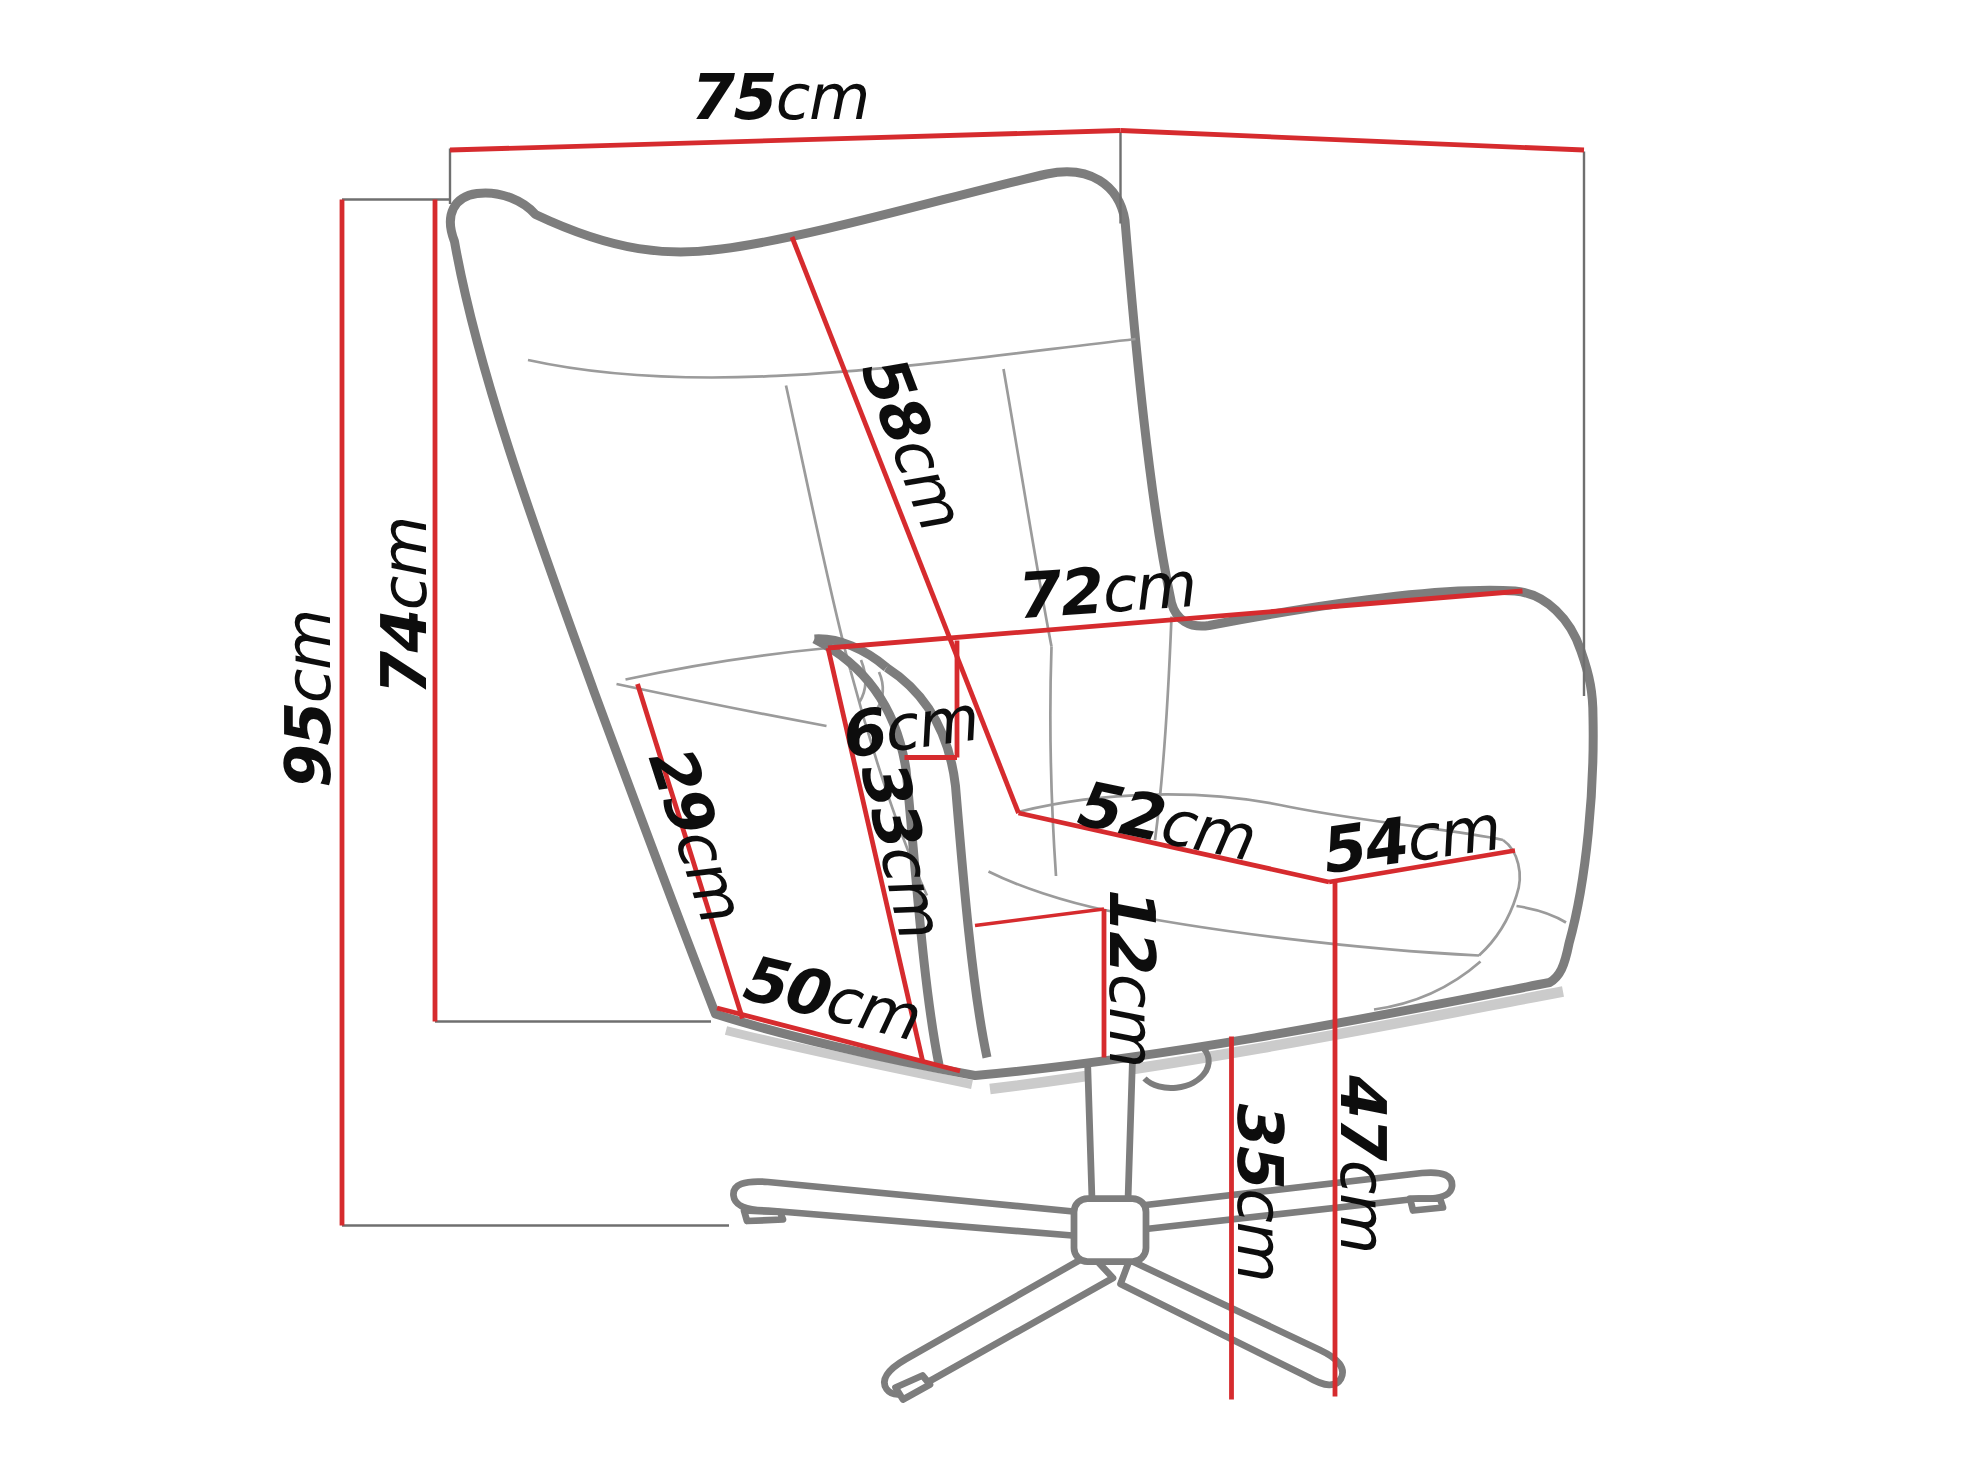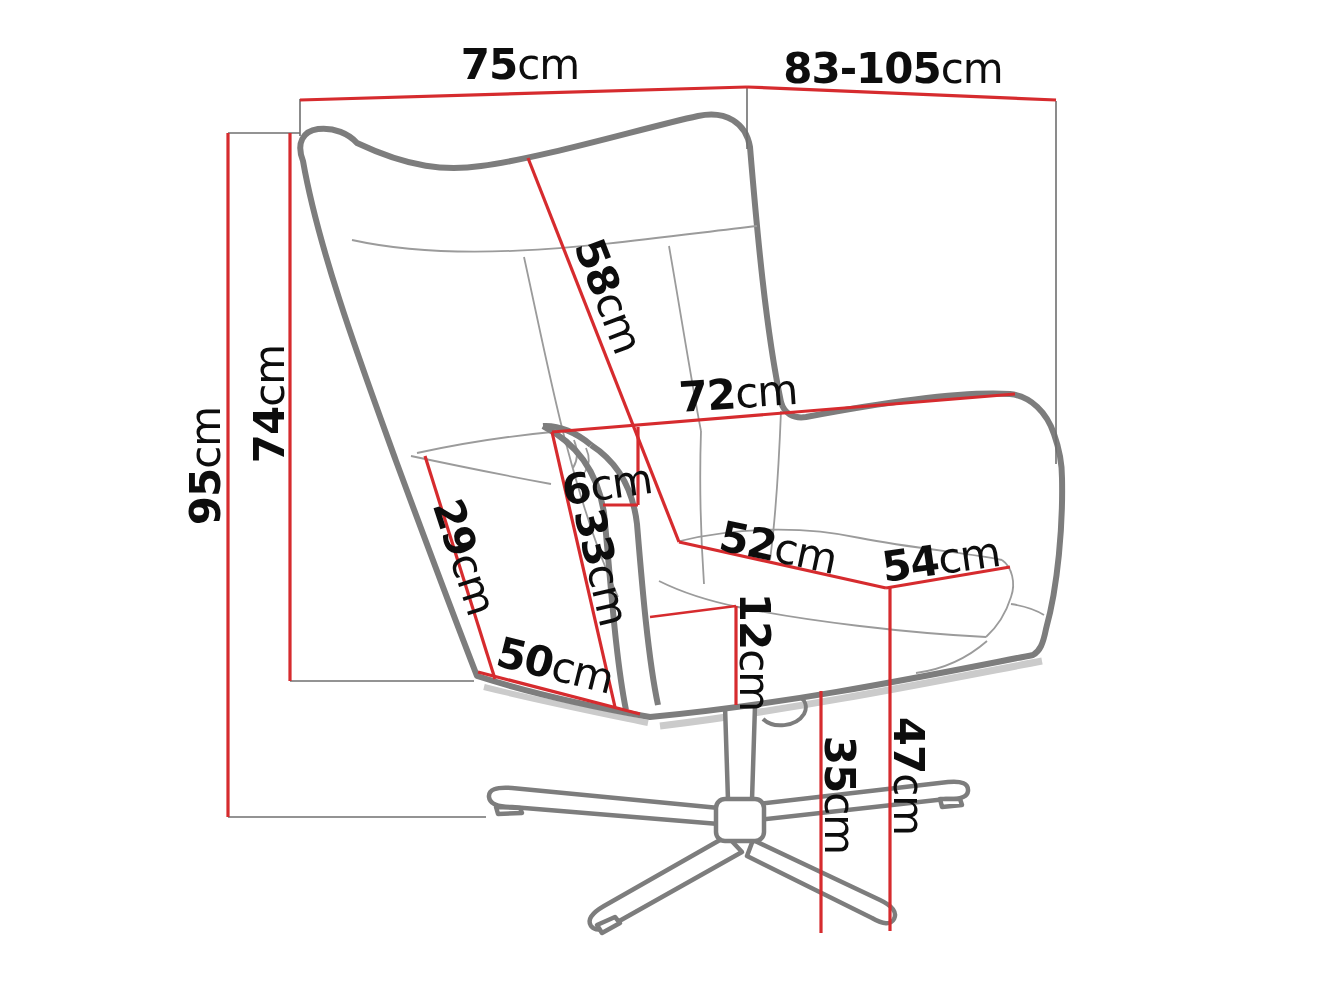--- a/index.html
+++ b/index.html
@@ -3,20 +3,21 @@
 <meta charset="utf-8">
 <style>
   html,body { margin:0; padding:0; background:#ffffff; }
   .canvas {
     position:relative;
     width:1317px;
     height:987px;
     background:#ffffff;
     overflow:hidden;
     font-family:"DejaVu Sans", sans-serif;
+    font-style:italic;
   }
   .art { position:absolute; left:0; top:0; }
   .dim-label {
     position:absolute;
     white-space:nowrap;
     font-size:42px;
     line-height:1;
     color:#0d0d0d;
     letter-spacing:-1px;
     transform:translate(-50%,-50%) rotate(var(--rot,0deg));
@@ -117,23 +118,20 @@
       <path d="M 736,606 L 736,705"></path>
       <path stroke-width="2.4" d="M 650,617 L 736,606"></path>
       <path d="M 821,691 L 821,933"></path>
       <path d="M 890,588 L 890,931"></path>
     </g>
   </svg>
 
   <div class="dim-label" style="left:520px; top:65px; --rot:0deg">
     <span class="val">75</span><span class="unit">cm</span>
   </div>
-  <div class="dim-label" style="left:893px; top:69px; --rot:0deg">
-    <span class="val">83-105</span><span class="unit">cm</span>
-  </div>
   <div class="dim-label" style="left:206px; top:466px; --rot:-90deg">
     <span class="val">95</span><span class="unit">cm</span>
   </div>
   <div class="dim-label" style="left:270px; top:404px; --rot:-90deg">
     <span class="val">74</span><span class="unit">cm</span>
   </div>
   <div class="dim-label" style="left:608px; top:296px; --rot:69deg">
     <span class="val">58</span><span class="unit">cm</span>
   </div>
   <div class="dim-label" style="left:738px; top:394px; --rot:-4deg">

